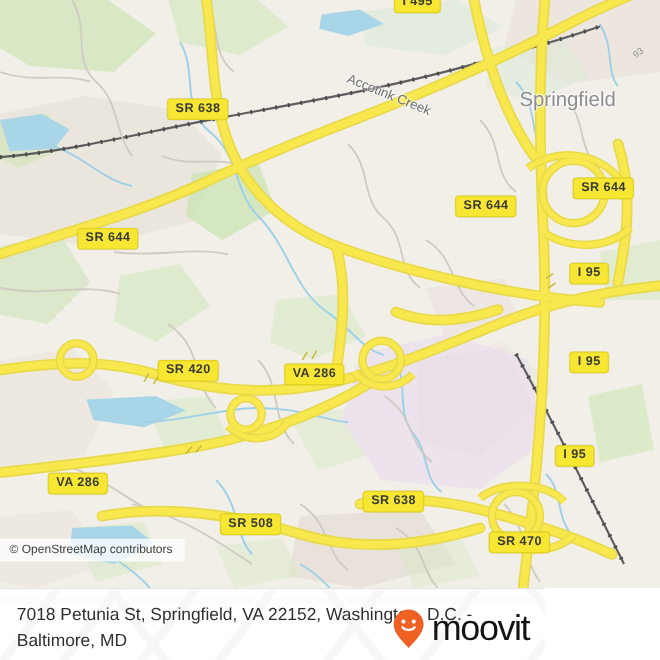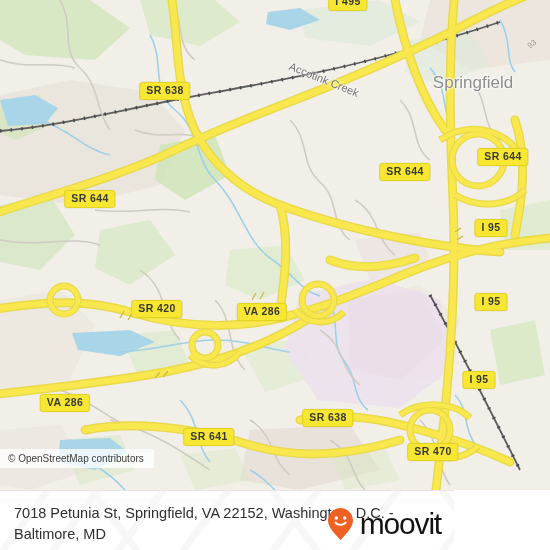--- a/index.html
+++ b/index.html
@@ -266,21 +266,21 @@
     <div class="shield" style="left:165px;top:91px;">SR 638</div>
     <div class="shield" style="left:90px;top:199px;">SR 644</div>
     <div class="shield" style="left:405px;top:172px;">SR 644</div>
     <div class="shield" style="left:503px;top:157px;">SR 644</div>
     <div class="shield" style="left:491px;top:228px;">I 95</div>
     <div class="shield" style="left:491px;top:302px;">I 95</div>
     <div class="shield" style="left:479px;top:380px;">I 95</div>
     <div class="shield" style="left:157px;top:309px;">SR 420</div>
     <div class="shield" style="left:262px;top:312px;">VA 286</div>
     <div class="shield" style="left:65px;top:403px;">VA 286</div>
-    <div class="shield" style="left:209px;top:437px;">SR 641</div>
+    <div class="shield" style="left:209px;top:437px;">SR 508</div>
     <div class="shield" style="left:328px;top:418px;">SR 638</div>
     <div class="shield" style="left:433px;top:452px;">SR 470</div>
     <div class="shield" style="left:348px;top:2px;">I 495</div>
 
 
     <div id="attrib">© OpenStreetMap contributors</div>
   </div>
 
   <div id="footer">
     <svg id="footer-watermark" viewBox="0 0 550 100">

